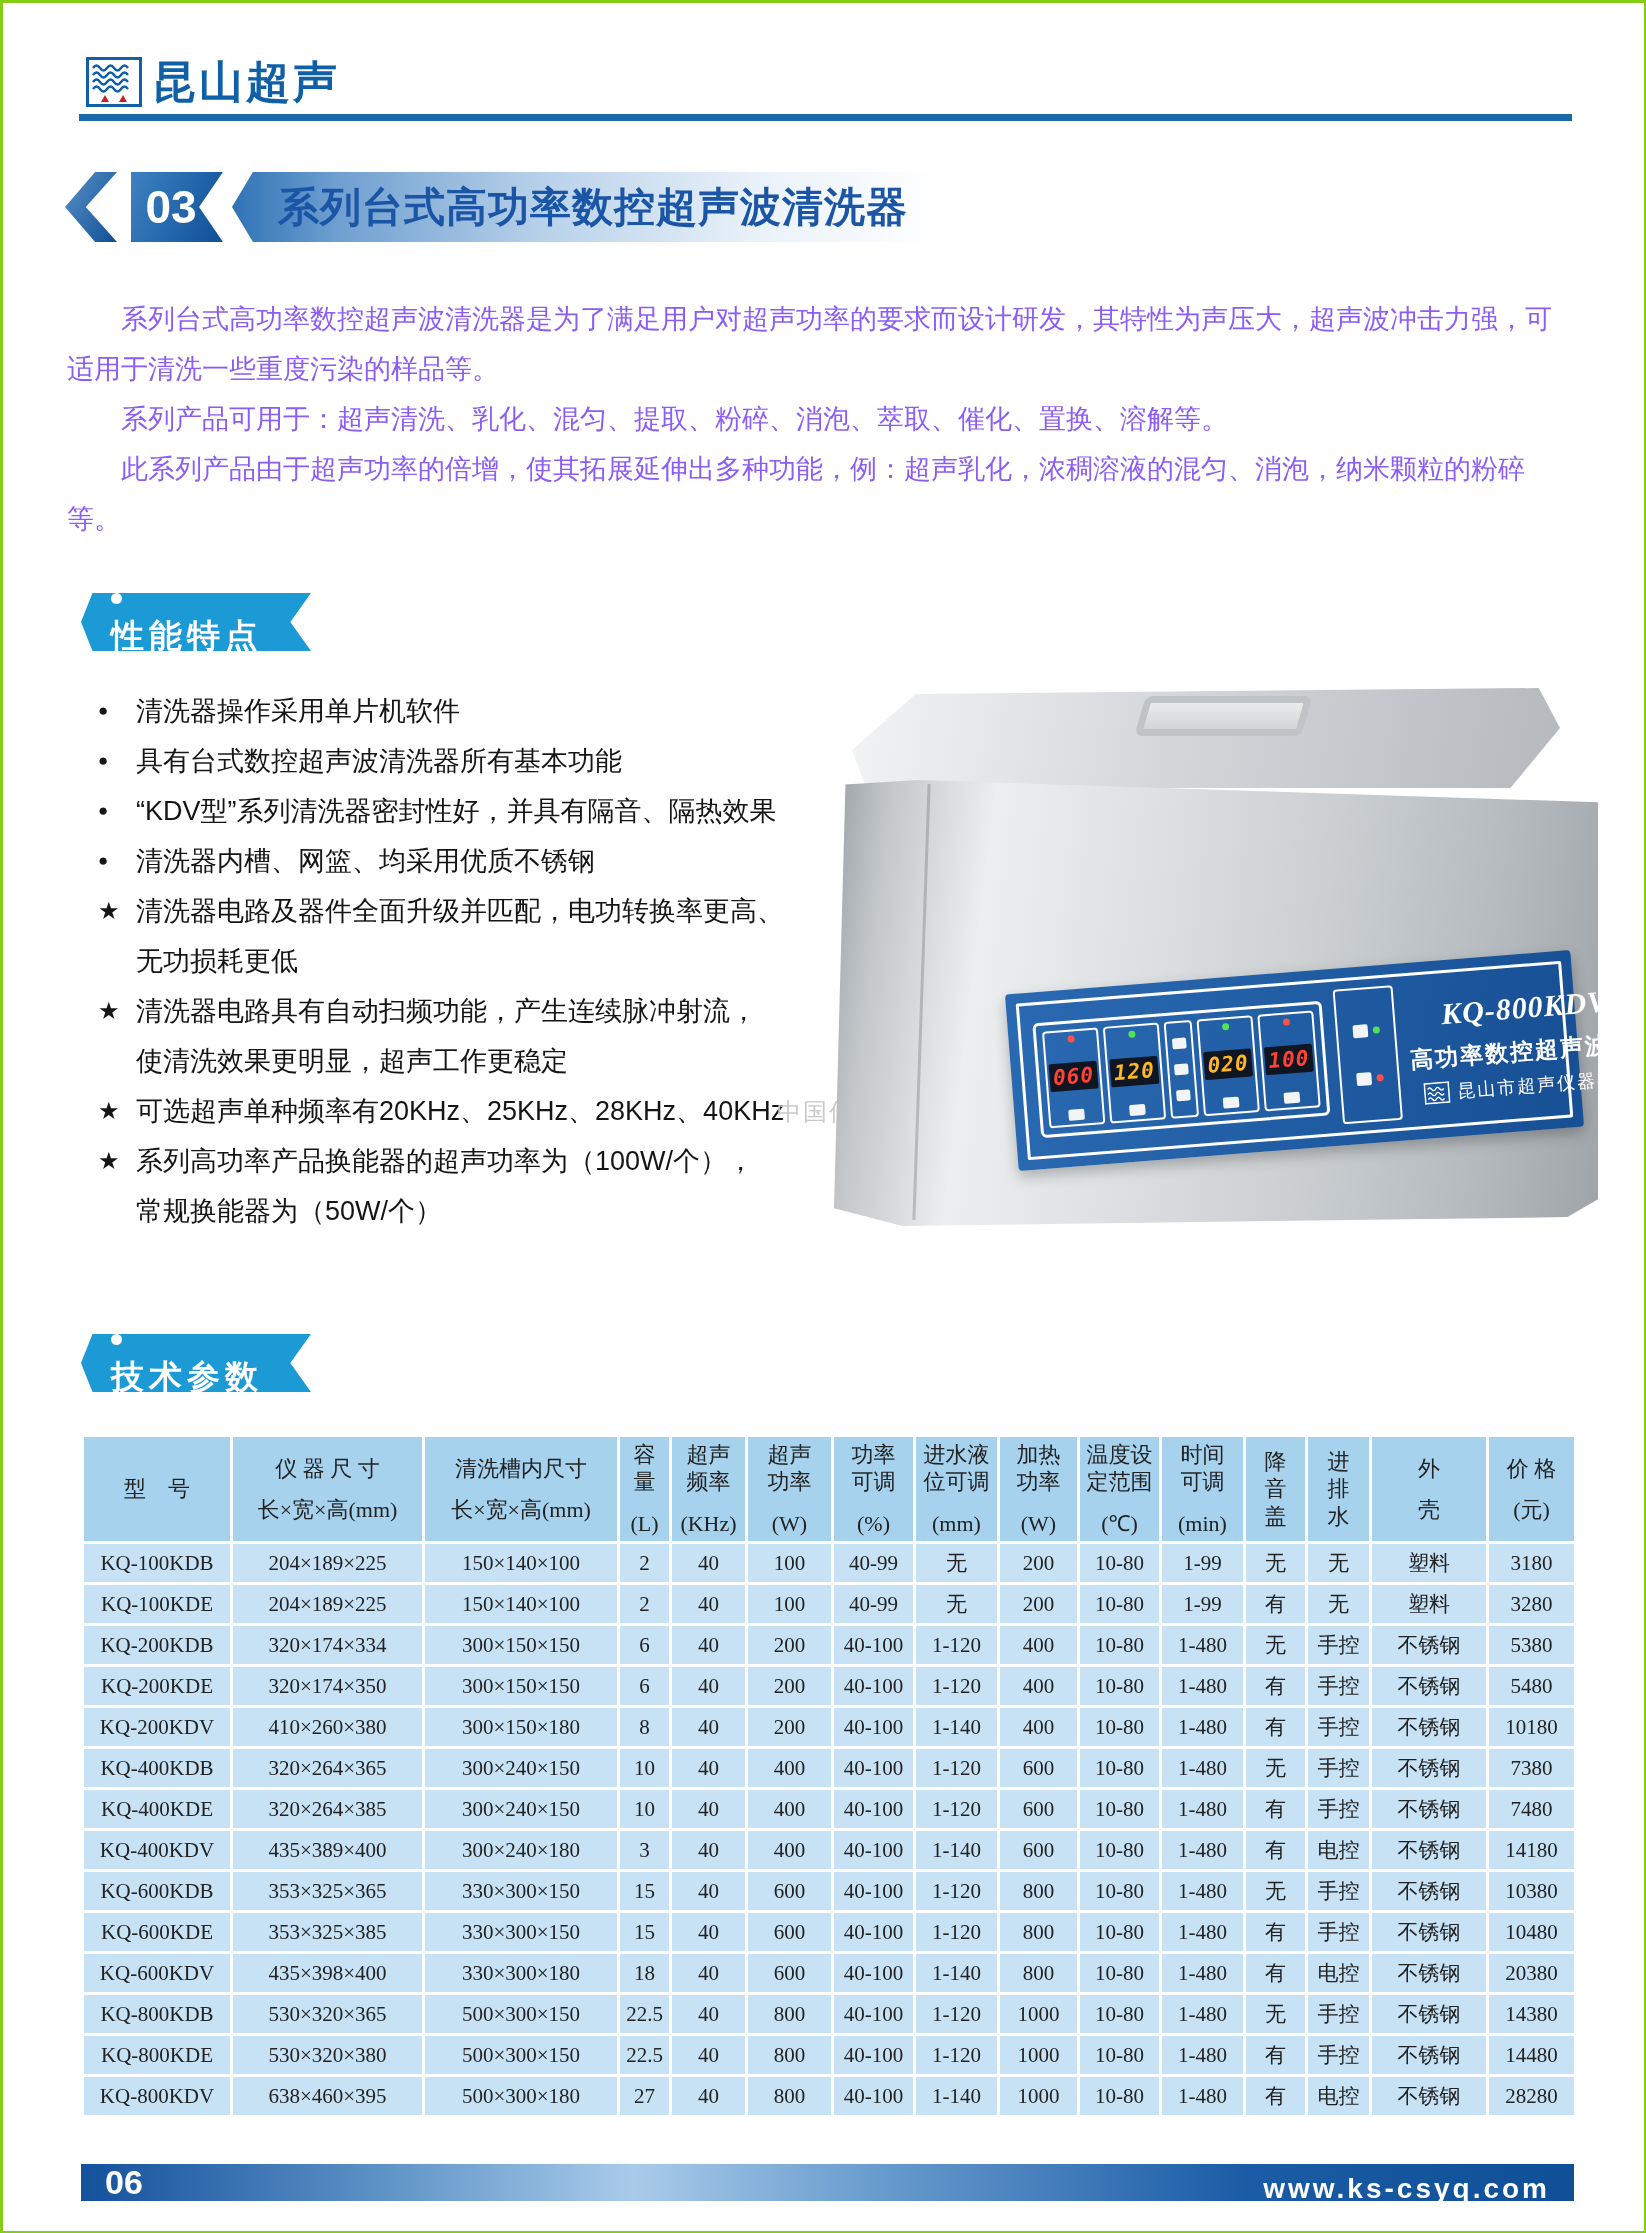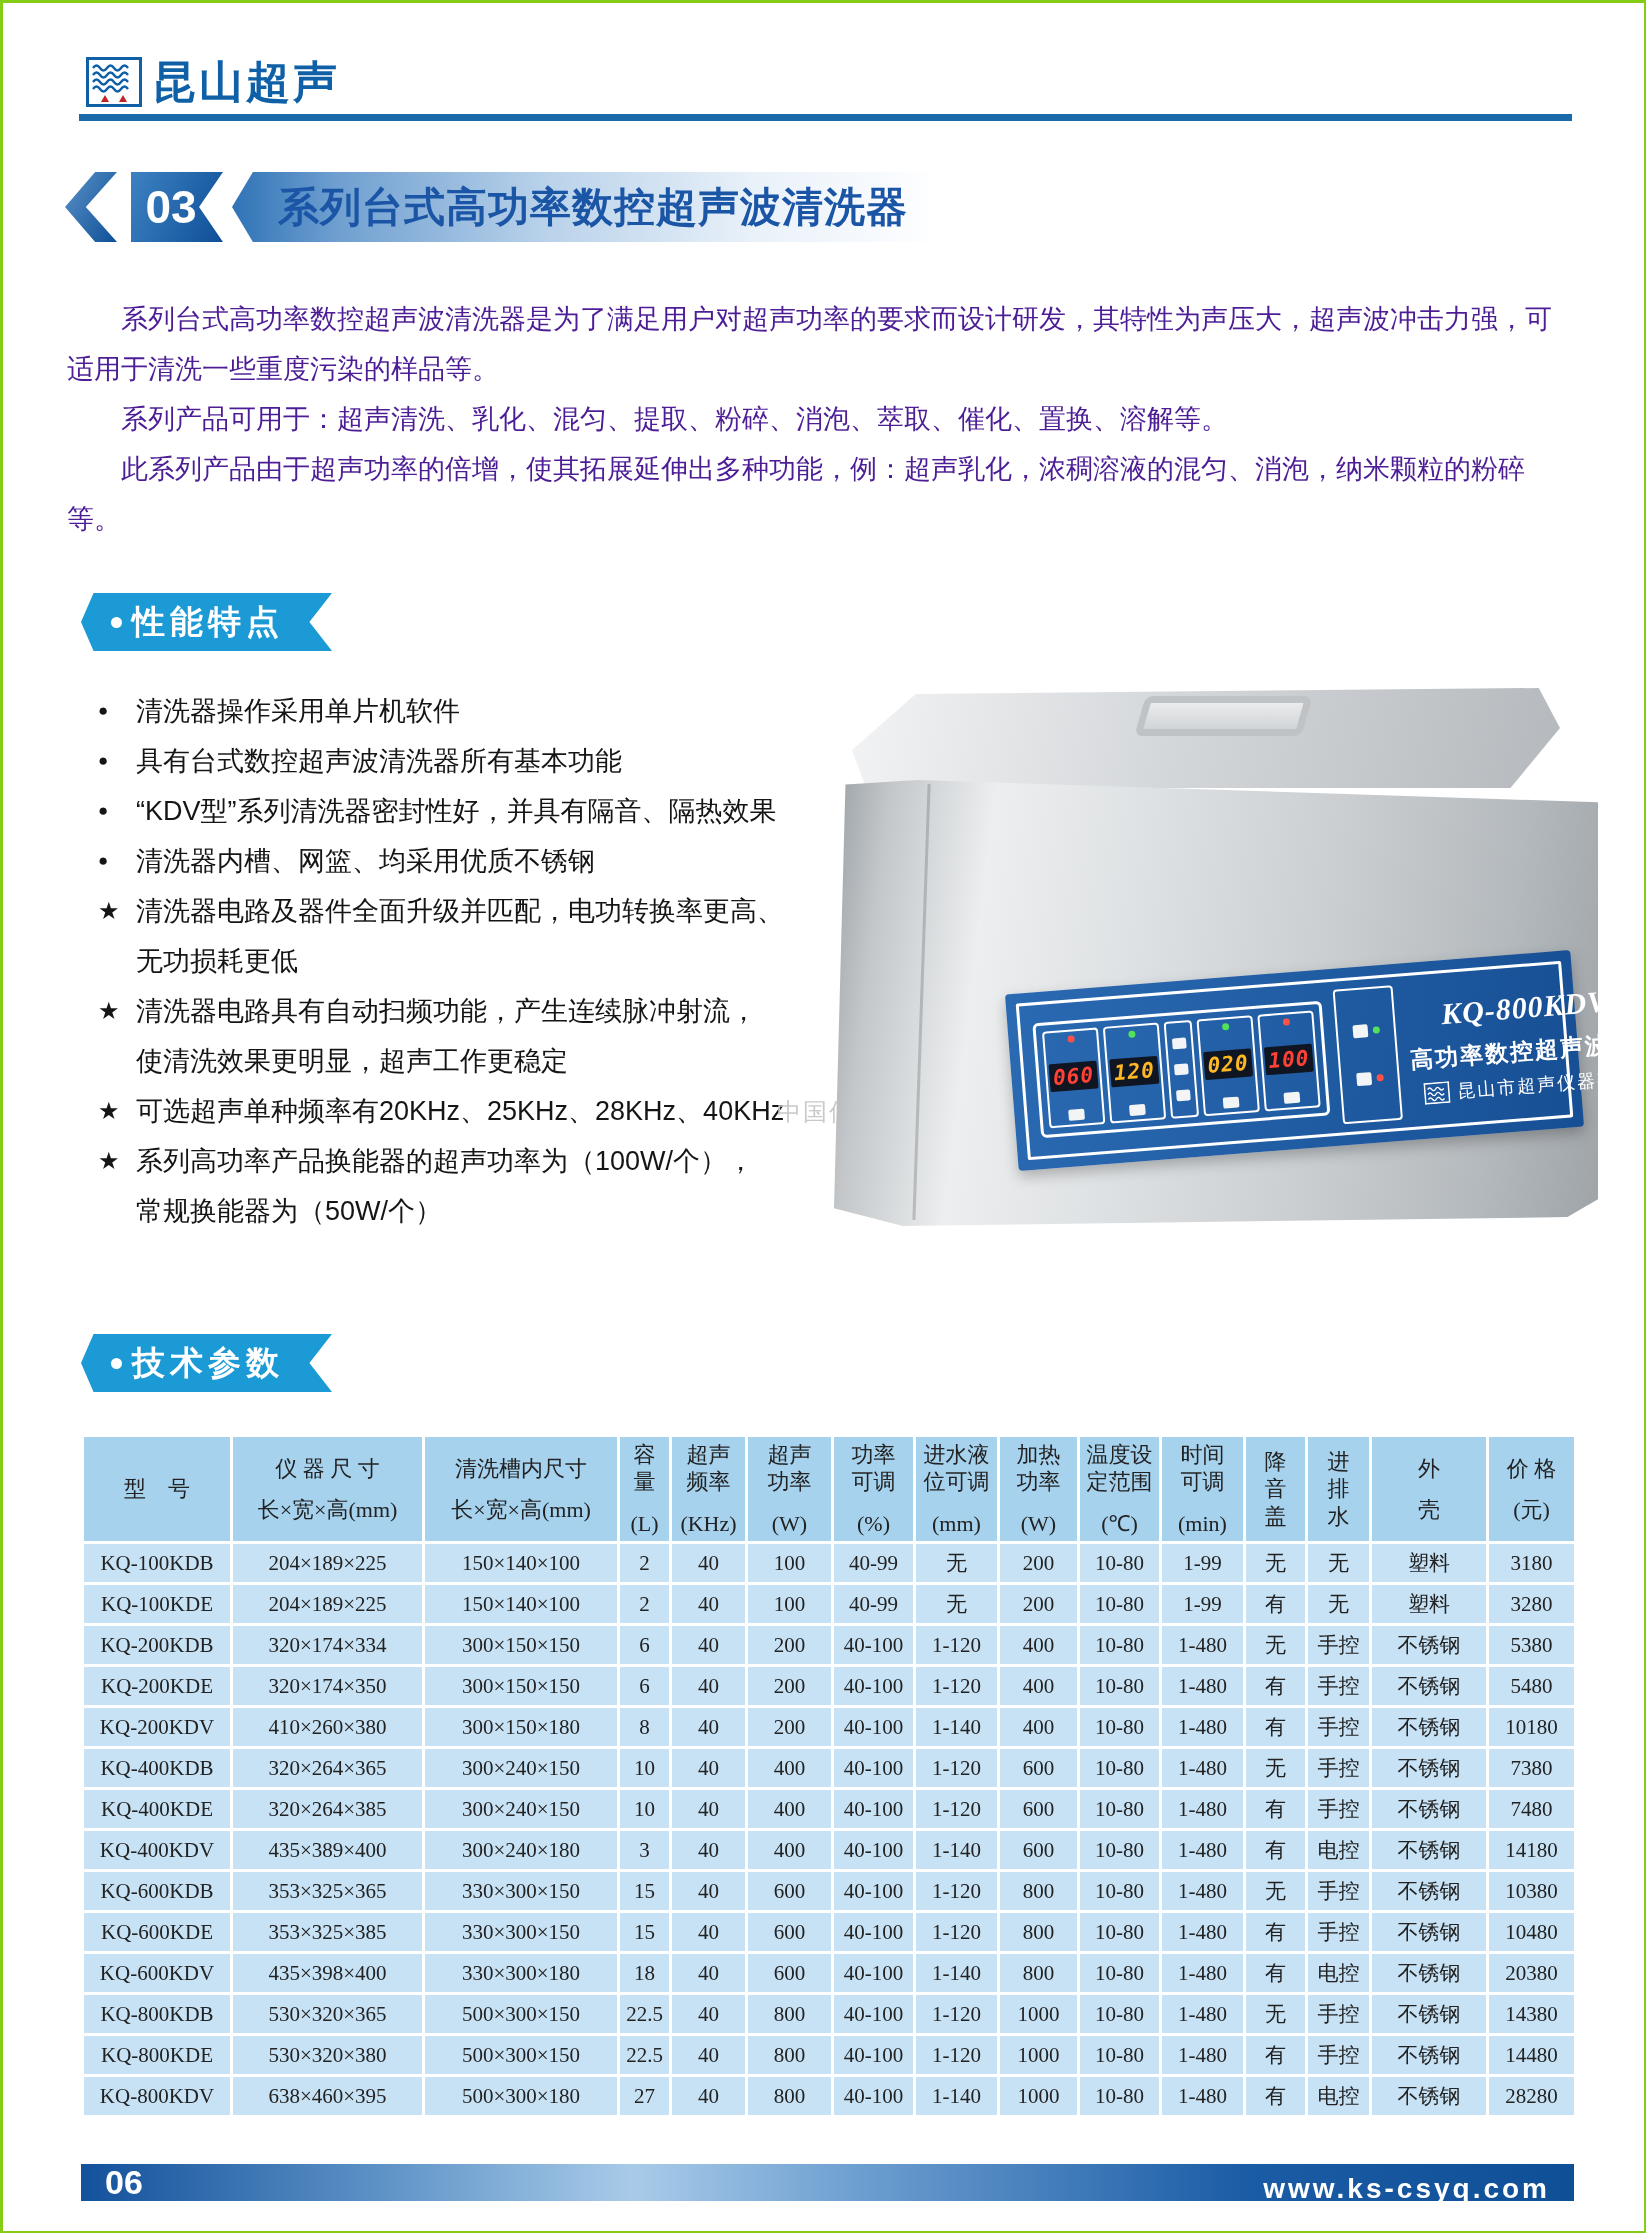--- a/index.html
+++ b/index.html
@@ -20,28 +20,28 @@
       clip-path:polygon(0 0,100% 0,74% 50%,100% 100%,0 100%);
       color:#fff;font-size:46px;font-weight:bold;display:flex;align-items:center;justify-content:center;
       padding-right:12px;box-sizing:border-box;}
   .tb-main{width:697px;margin-left:9px;
       background:linear-gradient(90deg,#2f73b6 0%,#6f9fd0 15%,#b9d2ea 45%,#e9f1f9 75%,#fdfeff 100%);
       clip-path:polygon(3% 0,100% 0,100% 100%,3% 100%,0 50%);
       display:flex;align-items:center;padding-left:46px;box-sizing:border-box;}
   .tb-title{font-size:41px;font-weight:800;color:#1b55a6;letter-spacing:1px;white-space:nowrap;}
 
   
-  .intro{position:absolute;left:64px;top:291px;width:1508px;font-size:27px;line-height:50px;color:#4c1d95;}
+  .intro{position:absolute;left:64px;top:291px;width:1508px;font-size:27px;line-height:50px;color:#8b5cf6;}
   .intro p{margin:0;text-indent:2em;}
 
   
   .ribbon{position:absolute;left:78px;height:58px;background:#1c9ad6;color:#fff;
-      display:flex;align-items:center;gap:10px;
+      display:flex;gap:10px;
       clip-path:polygon(5% 0,100% 0,91% 50%,100% 100%,5% 100%,0 50%);
-      padding:0 48px 0 30px;font-size:33px;font-weight:bold;letter-spacing:5px;box-sizing:border-box;}
+      padding:0 48px 0 30px;font-size:33px;font-weight:bold;letter-spacing:5px;box-sizing:border-box;flex-direction:column;}
   .ribbon-dot{width:11px;height:11px;border-radius:50%;background:#fff;flex:0 0 auto;}
   #ribbon-features{top:590px;}
   #ribbon-specs{top:1331px;}
 
   
   .features{position:absolute;left:95px;top:683px;font-size:27px;color:#151515;}
   .feat-line{display:flex;height:50px;align-items:center;}
   .feat-marker{width:38px;font-size:17px;flex:0 0 auto;}
   .feat-marker.star{font-size:24px;}
   .watermark{position:absolute;left:774px;top:1093px;font-size:24px;color:#c9c9c9;letter-spacing:2px;}

